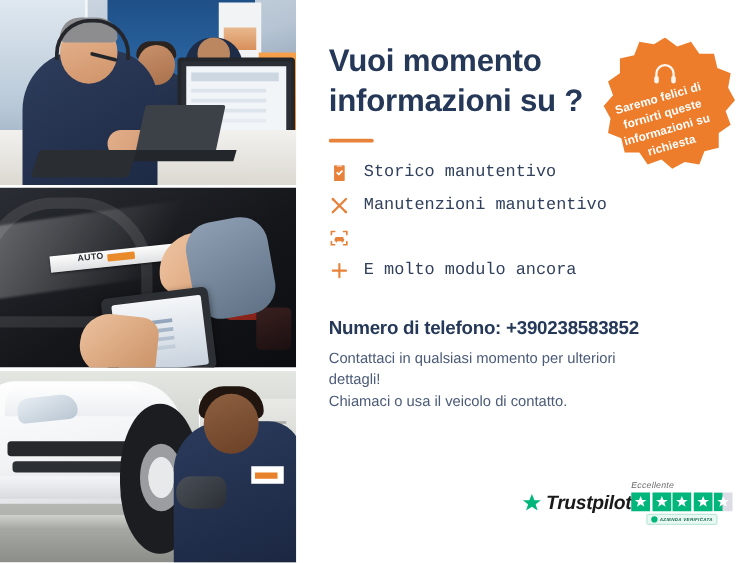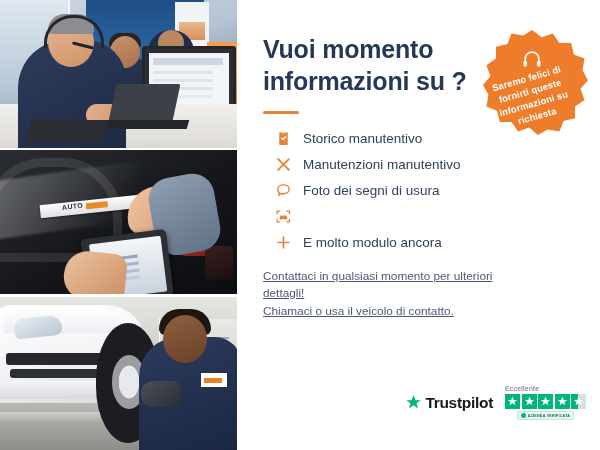--- a/index.html
+++ b/index.html
@@ -152,48 +152,48 @@
   .p3-lift{position:absolute;left:0;bottom:26px;width:120px;height:12px;
     background:linear-gradient(180deg,#cfd1cc,#a2a49f);}
 
   
   .content{flex:1;position:relative;padding:34px 22px 0 26px;box-sizing:border-box;background:#fff;}
   h1.headline{
     margin:0;font-size:25px;line-height:1.27;font-weight:700;color:#253858;
     letter-spacing:-.2px;max-width:215px;}
   .rule{width:36px;height:3px;background:#e8823a;margin:13px 0 12px;border-radius:2px;}
 
-  ul.features{list-style:none;margin:12px;padding:0;}
+  ul.features{list-style:none;margin:0;padding:0;font-family:Liberation Mono, monospace;}
   ul.features li{display:flex;align-items:center;gap:11px;height:26px;}
   .ico{width:17px;height:17px;flex:0 0 17px;position:relative;color:#e8823a;}
   .ico svg{display:block;width:17px;height:17px;}
   .feat-label{font-size:13.5px;color:#31405c;line-height:1;}
 
   .phone{margin:24px 0 0;font-size:15px;font-weight:700;color:#253858;letter-spacing:-.2px;}
-  .sub{margin:7px 0 0;font-size:11.8px;line-height:1.5;color:#4b5b77;max-width:255px;text-decoration:underline;}
+  .sub{margin:7px 0 0;font-size:11.8px;line-height:1.5;color:#4b5b77;max-width:255px;}
 
   
   .burst{position:absolute;right:12px;top:30px;width:112px;height:112px;}
   .burst-shape{position:absolute;inset:0;background:#ed7d2b;
     clip-path:polygon(
       50% 0%,58.7% 6.4%,68.6% 3.1%,74.5% 11.6%,85% 11.6%,87.4% 21.8%,96.9% 25.5%,
       95.1% 35.9%,100% 44.8%,93.3% 52.5%,96.9% 62.4%,88.4% 68.3%,88.4% 78.8%,
       78.2% 81.2%,74.5% 90.7%,64.1% 88.9%,55.2% 93.8%,47.5% 87.1%,37.6% 90.7%,
       31.7% 82.2%,21.2% 82.2%,18.8% 72%,9.3% 68.3%,11.1% 57.9%,6.2% 49%,
       12.9% 41.3%,9.3% 31.4%,17.8% 25.5%,17.8% 15%,28% 12.6%,31.7% 3.1%,
       42.1% 4.9%);}
   .burst-icon{position:absolute;left:50%;top:18px;transform:translateX(-50%);
     width:22px;height:22px;color:#fff;opacity:.92;}
   .burst-icon svg{display:block;width:22px;height:22px;}
   .burst-text{position:absolute;left:0;right:0;top:42px;text-align:center;
     transform:rotate(-16deg);color:#fff;font-size:9.4px;font-weight:700;
     line-height:1.38;letter-spacing:.1px;padding:0 14px;box-sizing:border-box;}
 
   
-  .trust{position:absolute;right:14px;bottom:30px;display:flex;align-items:center;gap:12px;}
+  .trust{position:absolute;right:14px;bottom:30px;display:flex;align-items:center;gap:0;font-style:italic;}
   .tp-mark{display:flex;align-items:center;gap:3px;}
   .tp-star{width:17px;height:17px;color:#00b67a;}
   .tp-star svg{display:block;width:17px;height:17px;}
   .tp-word{font-size:15.5px;font-weight:700;color:#191919;letter-spacing:-.3px;}
   .tp-right{display:flex;flex-direction:column;align-items:center;gap:2px;}
   .tp-excellent{font-size:7px;color:#6b6b6b;letter-spacing:.2px;align-self:flex-start;}
   .tp-stars{display:flex;gap:1.5px;}
   .tp-box{width:15px;height:15px;background:#00b67a;display:flex;align-items:center;
     justify-content:center;}
   .tp-box.partial{background:#dcdce6;position:relative;overflow:hidden;}
@@ -306,28 +306,20 @@
         <span class="ico">
           <svg viewBox="0 0 24 24" fill="none" stroke="currentColor" stroke-width="2.6" stroke-linecap="round">
             <path d="M4.5 4.5l15 15M19.5 4.5l-15 15"></path>
             <circle cx="5" cy="5" r="1.4" fill="currentColor" stroke="none"></circle>
             <circle cx="19" cy="19" r="1.4" fill="currentColor" stroke="none"></circle>
           </svg>
         </span>
         <span class="feat-label">Manutenzioni manutentivo</span>
       </li>
 
-      <li>
-        <span class="ico">
-          <svg viewBox="0 0 24 24" fill="none" stroke="currentColor" stroke-width="2">
-            <path d="M12 4c4.6 0 8 2.8 8 6.3s-3.4 6.3-8 6.3c-1 0-2-.14-2.9-.4L5.4 18.6l.8-3A6 6 0 014 10.3C4 6.8 7.4 4 12 4z"></path>
-          </svg>
-        </span>
-        <span class="feat-label">Foto dei segni di usura</span>
-      </li>
 
       <li>
         <span class="ico">
           <svg viewBox="0 0 24 24" fill="none" stroke="currentColor" stroke-width="1.9" stroke-linecap="round">
             <path d="M3 8V4.5h3.6M20.4 8V4.5h-3.6M3 16v3.5h3.6M20.4 16v3.5h-3.6"></path>
             <path d="M6.6 13.4l1.2-2.8h8.2l1.3 2.8v2.1H6.6z" fill="currentColor" stroke="none"></path>
             <circle cx="8.6" cy="15.8" r="1" fill="currentColor" stroke="none"></circle>
             <circle cx="15.4" cy="15.8" r="1" fill="currentColor" stroke="none"></circle>
           </svg>
         </span>
@@ -337,20 +329,21 @@
         <span class="ico">
           <svg viewBox="0 0 24 24" fill="none" stroke="currentColor" stroke-width="2.4" stroke-linecap="round">
             <path d="M12 4.5v15M4.5 12h15"></path>
           </svg>
         </span>
         <span class="feat-label">E molto modulo ancora</span>
       </li>
 
     </ul>
 
+    <p class="phone">Numero di telefono: +390238583852</p>
     <p class="sub">
       <span>Contattaci in qualsiasi momento per ulteriori dettagli!</span><br>
       <span>Chiamaci o usa il veicolo di contatto.</span>
     </p>
 
     <div class="burst">
       <div class="burst-shape"></div>
       <div class="burst-icon">
         <svg viewBox="0 0 24 24" fill="none" stroke="currentColor" stroke-width="2" stroke-linecap="round">
           <path d="M4.5 15v-3a7.5 7.5 0 0115 0v3"></path>

